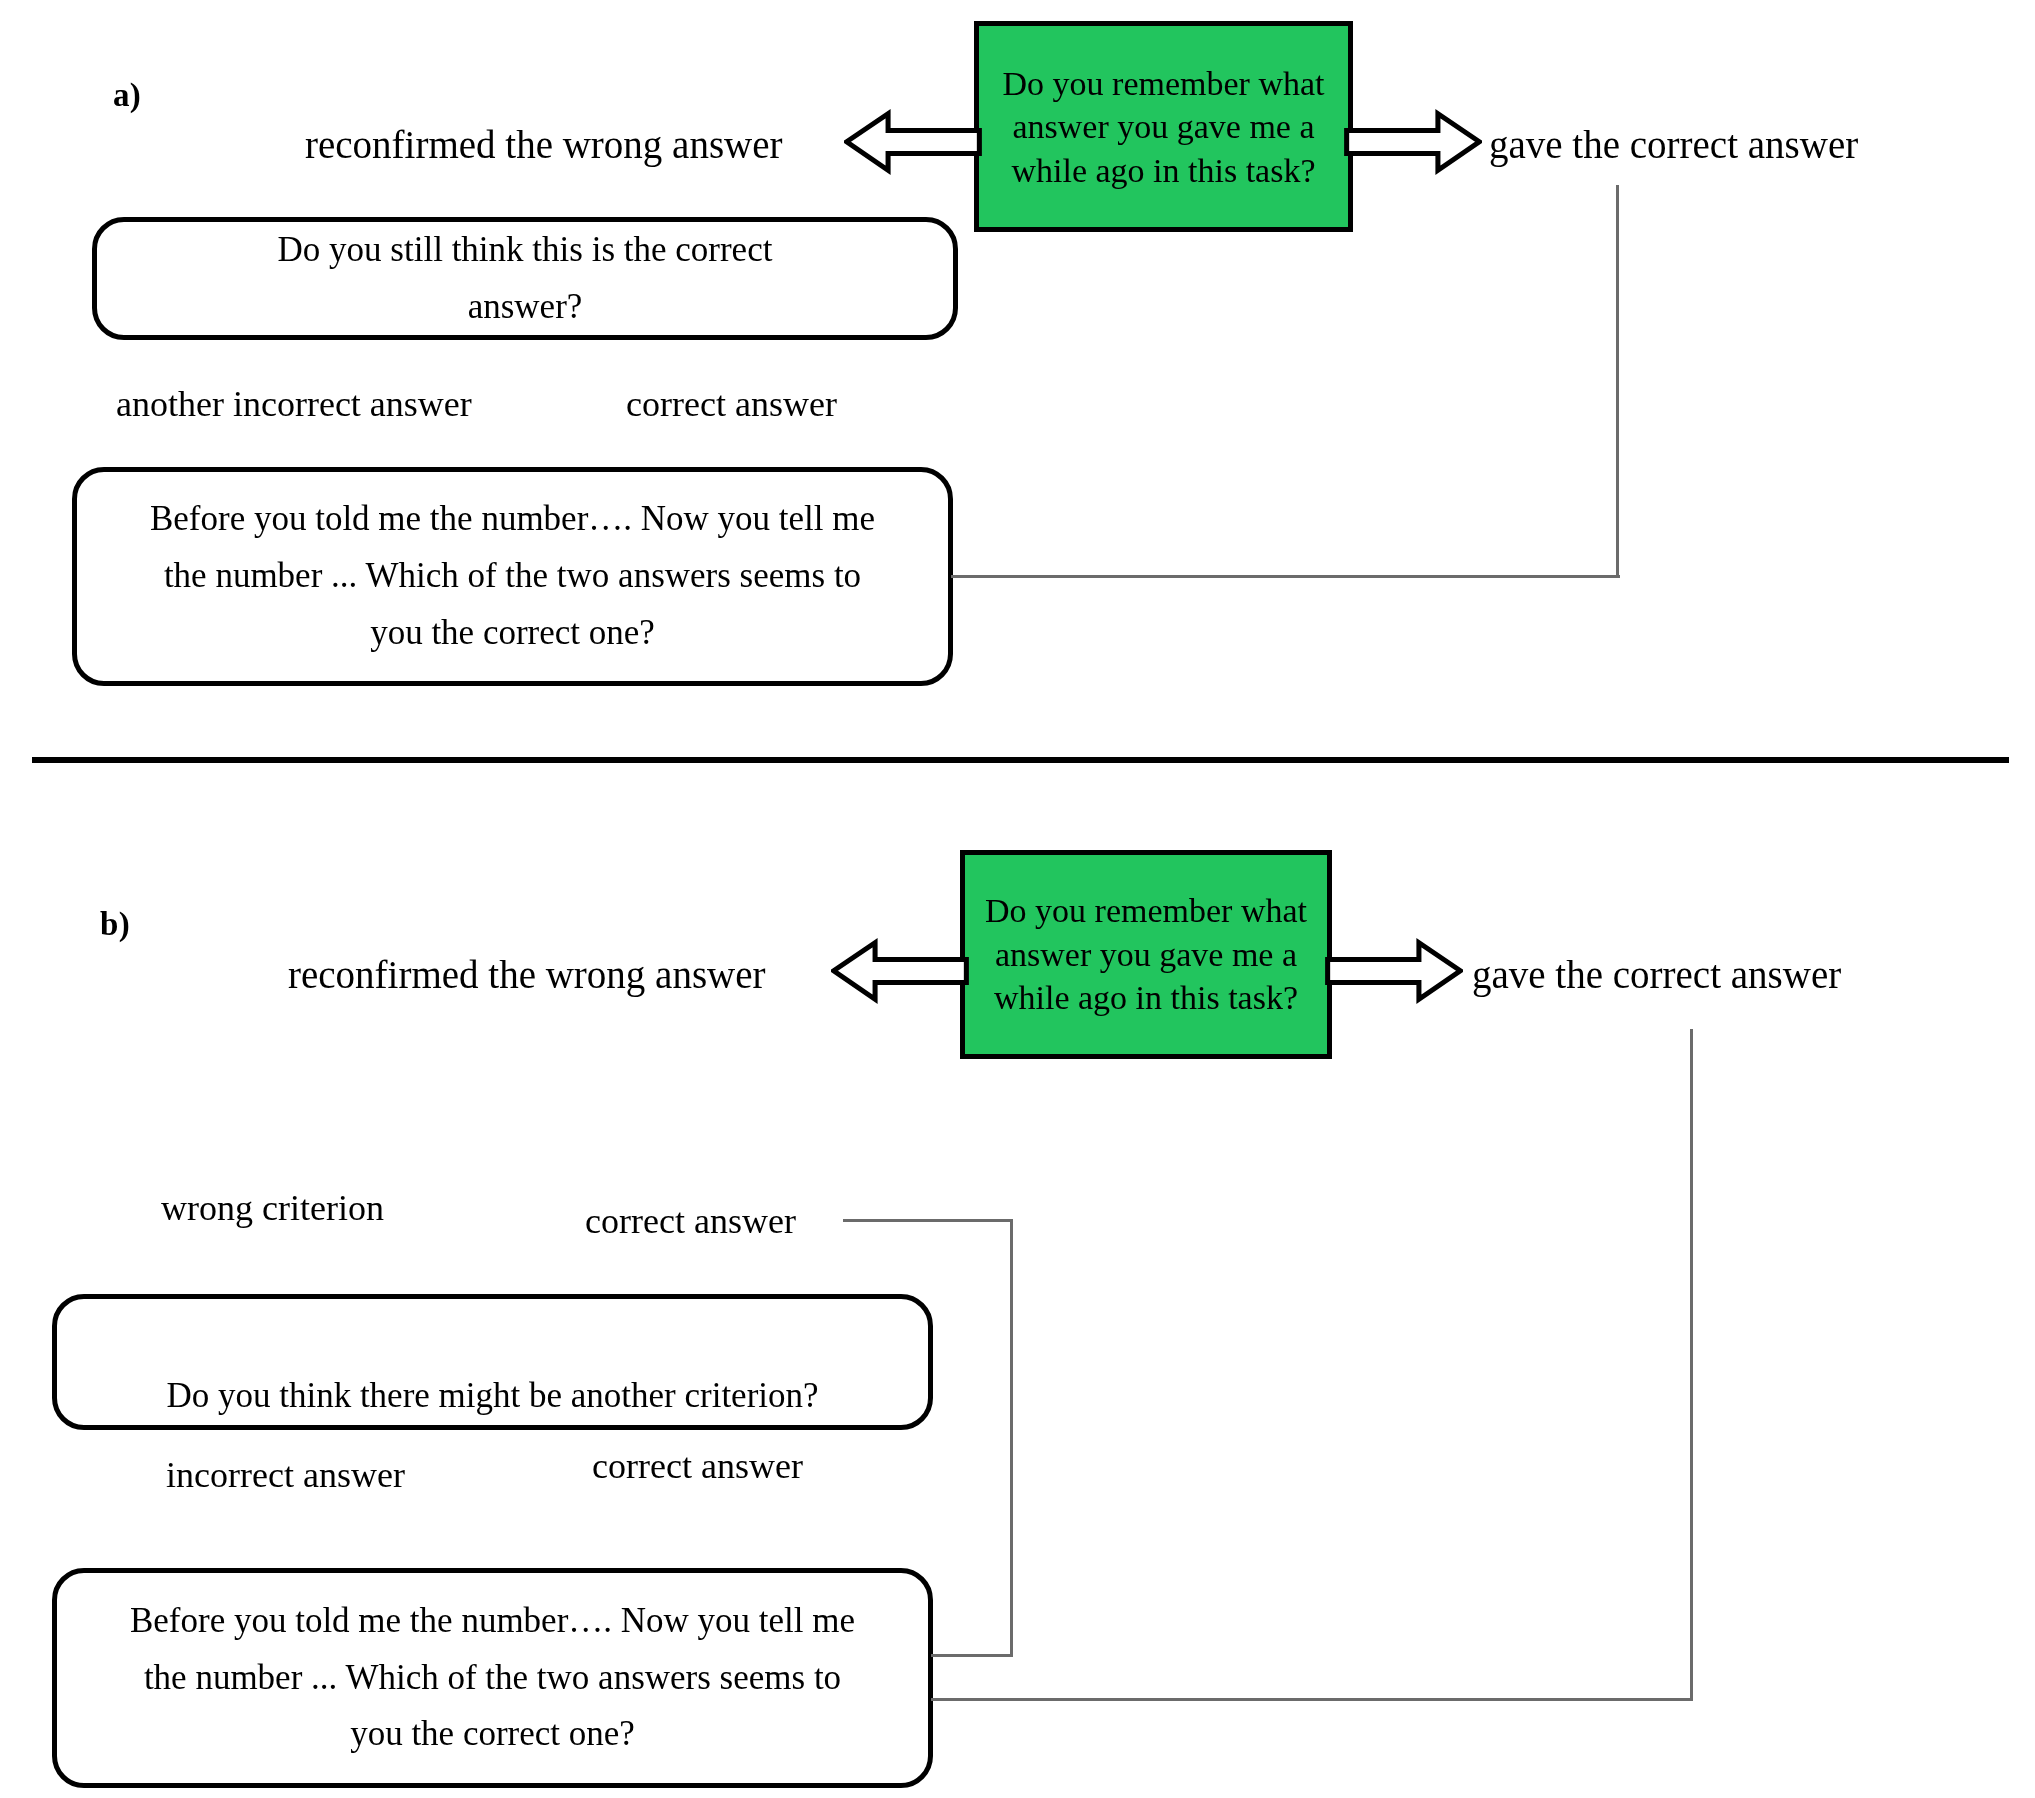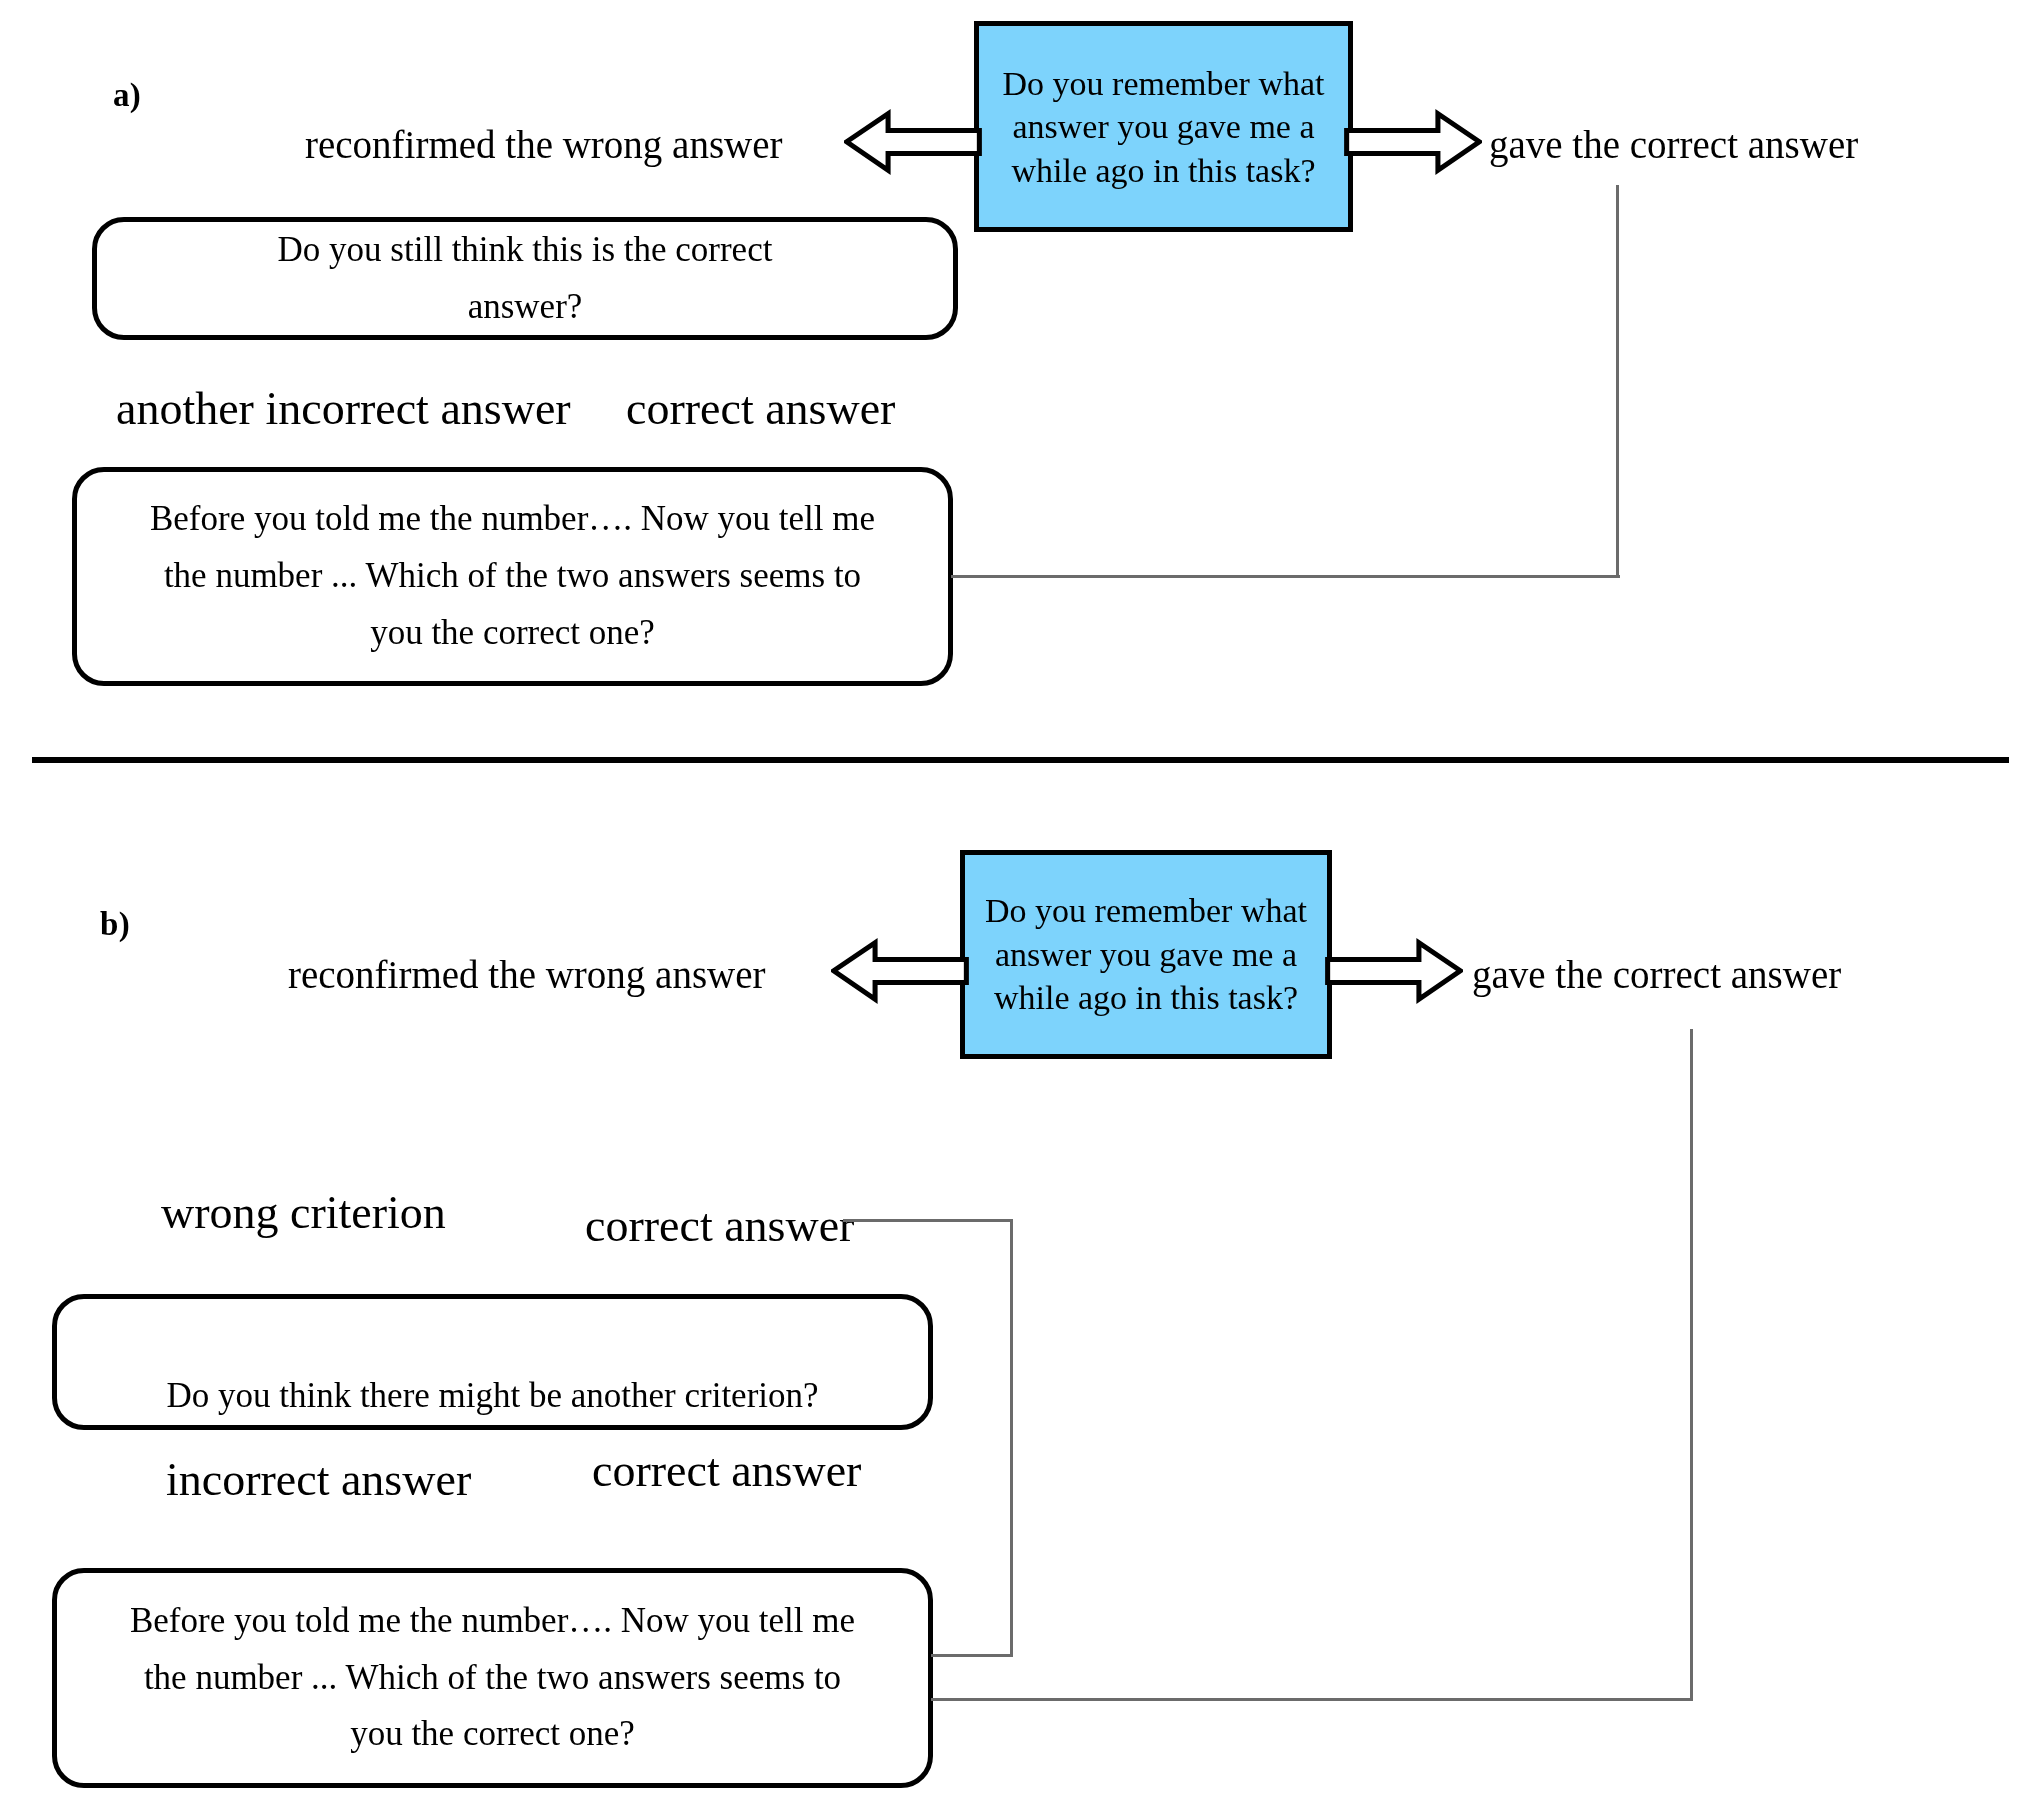--- a/index.html
+++ b/index.html
@@ -27,21 +27,21 @@
     font-weight: bold;
     font-size: 33px;
     line-height: 1;
     letter-spacing: 0.3px;
   }
 
   
   .rect-box {
     box-sizing: border-box;
     border: 5px solid #000000;
-    background: #7dd3fc;
+    background: #22c55e;
     display: flex;
     align-items: center;
     justify-content: center;
     text-align: center;
   }
   .rect-box .txt {
     font-size: 34px;
     line-height: 1.28;
     padding: 0 8px;
   }
@@ -58,21 +58,21 @@
     text-align: center;
   }
   .round-box .txt {
     font-size: 35px;
     line-height: 1.62;
     padding: 0 14.7px;
   }
 
   
   .branch-label {
-    font-size: 46px;
+    font-size: 36px;
     line-height: 1;
     white-space: nowrap;
   }
 
   
   .arrow-label {
     font-size: 39px;
     line-height: 1;
     white-space: nowrap;
   }

